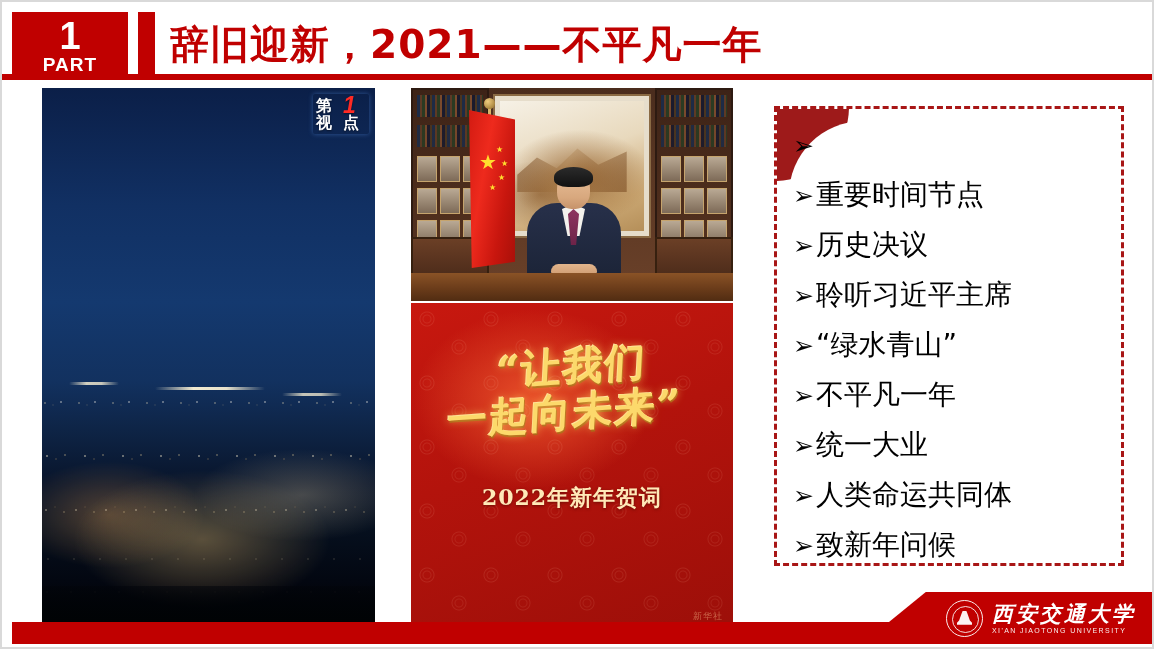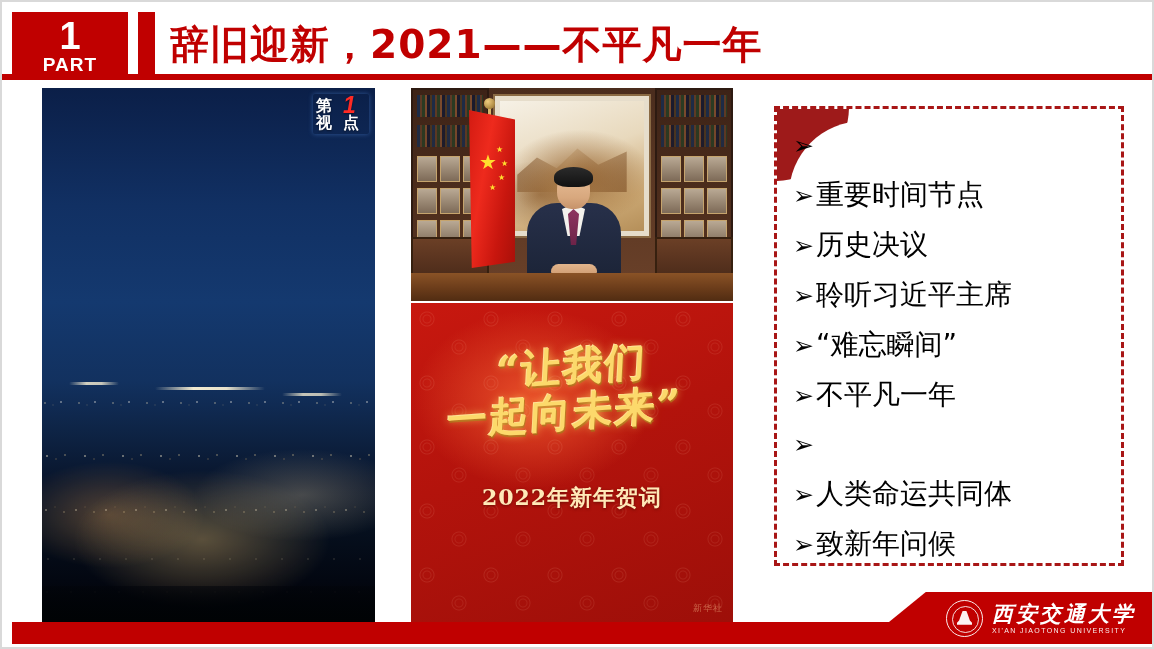--- a/index.html
+++ b/index.html
@@ -316,21 +316,21 @@
   .poster-l1 { font-size: 40px; }
   .poster-l2 { font-size: 40px; margin-top: 4px; margin-left: -14px; }
   .poster-sub {
     margin-top: 48px; text-align: center;
     color: #ffe9b8; font-size: 22px; font-weight: bold;
     line-height: 1.38; letter-spacing: 1px;
     font-family: "DejaVu Serif", "Liberation Serif", serif;
     text-shadow: 0 1px 3px rgba(80,10,0,0.7);
   }
   .poster-credit {
-    position: absolute; right: 10px; bottom: 8px;
+    position: absolute; right: 10px; bottom: 0;
     color: rgba(255,205,150,0.45); font-size: 9px;
     letter-spacing: 1px;
     font-family: Liberation Mono, monospace;
   }
 
   
   .bullet-box {
     position: absolute; left: 772px; top: 104px;
     width: 350px; height: 460px;
     border: 3px dashed #a81616;
@@ -535,28 +535,29 @@
       <li class="bullet-item">
         <span class="bullet-mark">➢</span>
         <span>历史决议</span>
       </li>
       <li class="bullet-item">
         <span class="bullet-mark">➢</span>
         <span>聆听习近平主席</span>
       </li>
       <li class="bullet-item">
         <span class="bullet-mark">➢</span>
-        <span> “难忘瞬间”</span>
+        <span> “绿水青山”</span>
       </li>
       <li class="bullet-item">
         <span class="bullet-mark">➢</span>
         <span>不平凡一年</span>
       </li>
       <li class="bullet-item">
         <span class="bullet-mark">➢</span>
+        <span>统一大业</span>
       </li>
       <li class="bullet-item">
         <span class="bullet-mark">➢</span>
         <span>人类命运共同体</span>
       </li>
       <li class="bullet-item">
         <span class="bullet-mark">➢</span>
         <span>致新年问候</span>
       </li>
     </ul>

